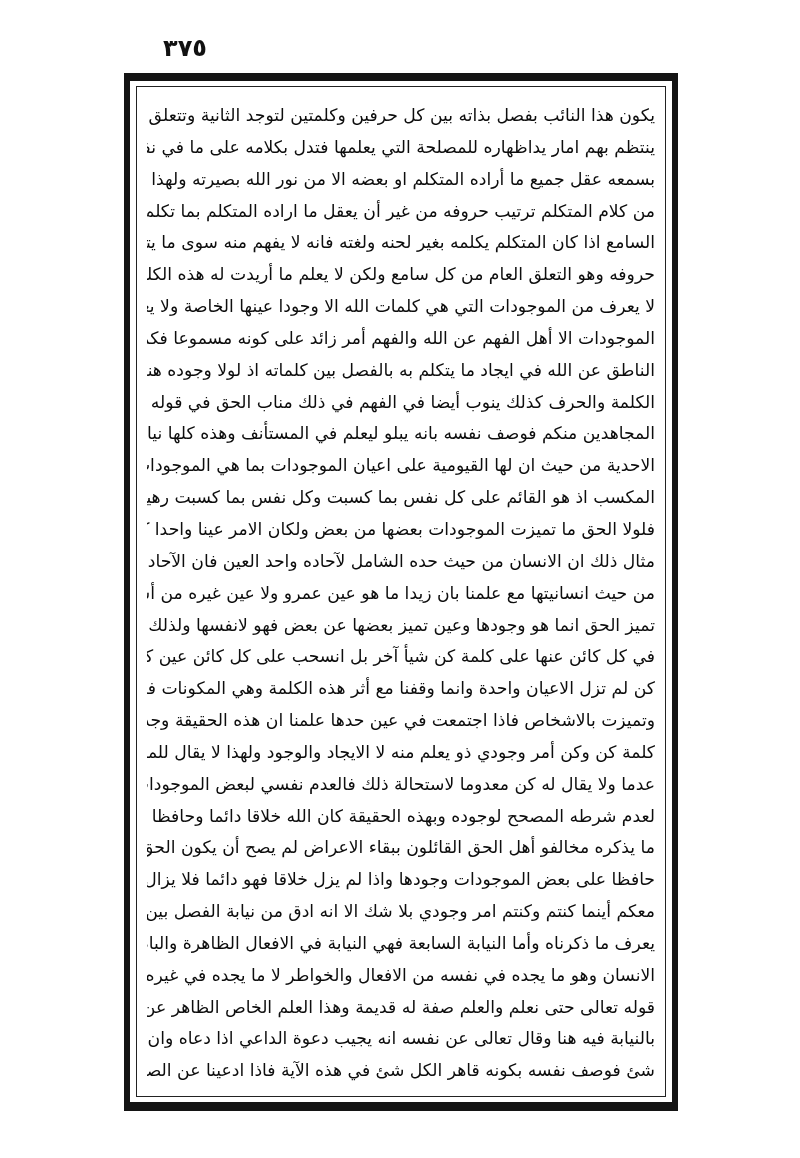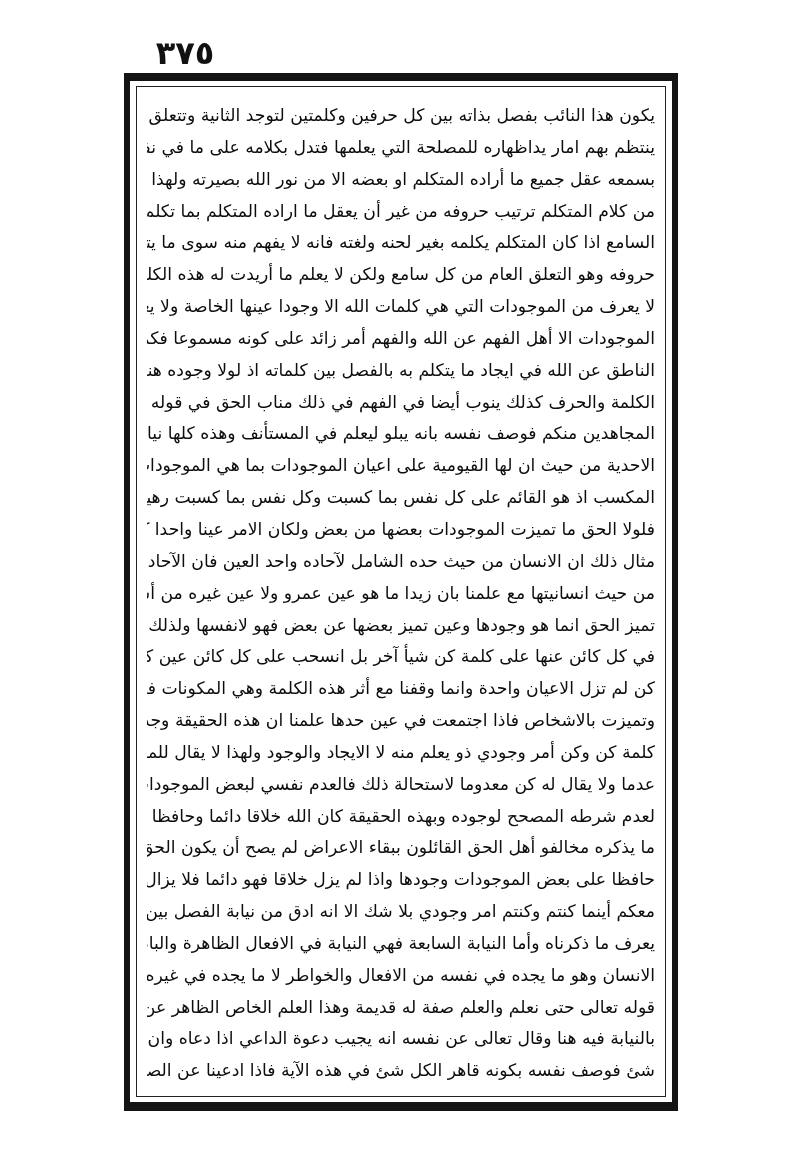--- a/index.html
+++ b/index.html
@@ -1,19 +1,19 @@
 <!DOCTYPE html>
 <html><head>
 <meta charset="utf-8">
 <style>
   html, body { margin: 0; padding: 0; background: #ffffff; }
   body { width: 800px; height: 1158px; position: relative; overflow: hidden;
          font-family: "DejaVu Sans", sans-serif; color: #111; }
   .page-number { position: absolute; left: 150px; top: 34px; width: 70px; text-align: center;
-                 font-size: 32px; font-weight: bold; color: #111; direction: rtl; }
+                 font-size: 24px; font-weight: bold; color: #111; direction: rtl; }
   .frame-outer { position: absolute; left: 124px; top: 73px; width: 554px; height: 1038px;
                  box-sizing: border-box; border: 6px solid #141414; border-top-width: 8px; border-bottom-width: 9px; }
   .frame-inner { position: absolute; left: 6px; top: 5px; right: 6px; bottom: 5px;
                  border: 1.5px solid #222; box-sizing: border-box; }
   .text-block { position: absolute; left: 10px; right: 10px; top: 12px; bottom: 10px;
                 direction: rtl; display: flex; flex-direction: column; }
   .line { height: 32.9px; line-height: 32.9px; font-size: 17.2px; white-space: nowrap; overflow: hidden;
           text-align: justify; text-align-last: justify; font-family: "DejaVu Sans", sans-serif; color: #0d0d0d; }
 </style>
 </head>

